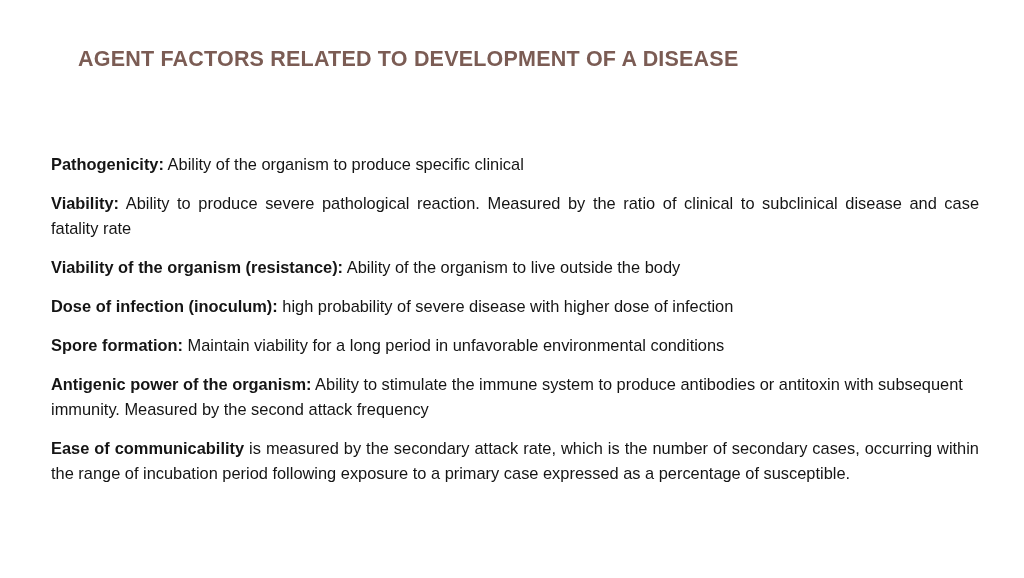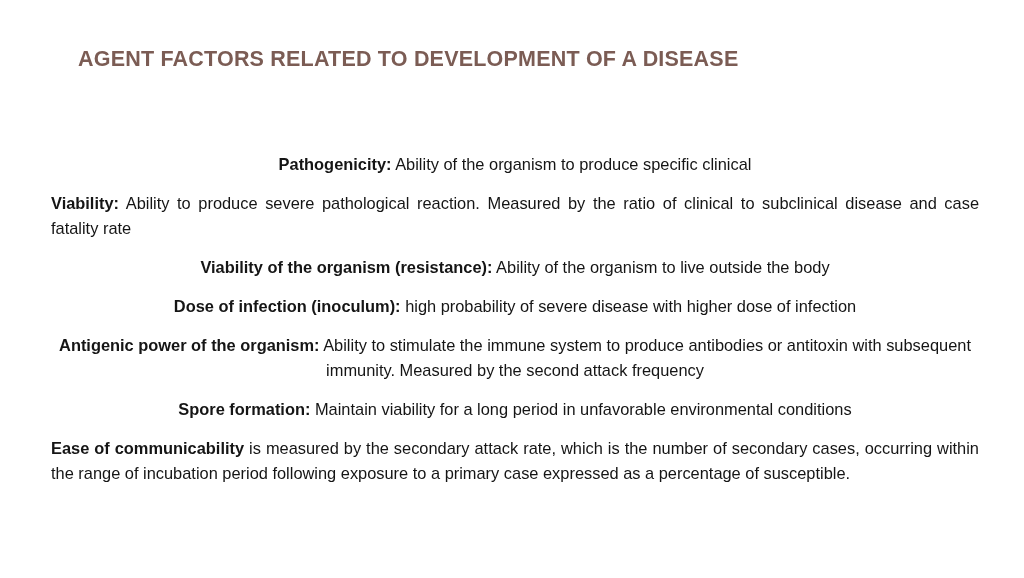--- a/index.html
+++ b/index.html
@@ -42,21 +42,21 @@
     left: 51px;
     top: 152px;
     width: 928px;
   }
 
   .para {
     color: #151515;
     font-size: 16.4px;
     line-height: 25px;
     margin: 0 0 14px 0;
-    text-align: center;
+    text-align: left;
   }
 
   .para.justified {
     text-align: justify;
     text-justify: inter-word;
   }
 
   .para:last-child {
     margin-bottom: 0;
   }
@@ -84,25 +84,25 @@
 
     <p class="para">
       <span class="lead">Viability of the organism (resistance):</span><span> Ability of the organism to live outside the body</span>
     </p>
 
     <p class="para">
       <span class="lead">Dose of infection (inoculum):</span><span> high probability of severe disease with higher dose of infection</span>
     </p>
 
     <p class="para">
-      <span class="lead">Antigenic power of the organism:</span><span> Ability to stimulate the immune system to produce antibodies or antitoxin with subsequent immunity. Measured by the second attack frequency</span>
+      <span class="lead">Spore formation:</span><span> Maintain viability for a long period in unfavorable environmental conditions</span>
     </p>
 
     <p class="para">
-      <span class="lead">Spore formation:</span><span> Maintain viability for a long period in unfavorable environmental conditions</span>
+      <span class="lead">Antigenic power of the organism:</span><span> Ability to stimulate the immune system to produce antibodies or antitoxin with subsequent immunity. Measured by the second attack frequency</span>
     </p>
 
     <p class="para justified">
       <span class="lead">Ease of communicability</span><span> is measured by the secondary attack rate, which is the number of secondary cases, occurring within the range of incubation period following exposure to a primary case expressed as a percentage of susceptible.</span>
     </p>
 
   </div>
 </div>
 
 </body></html>

